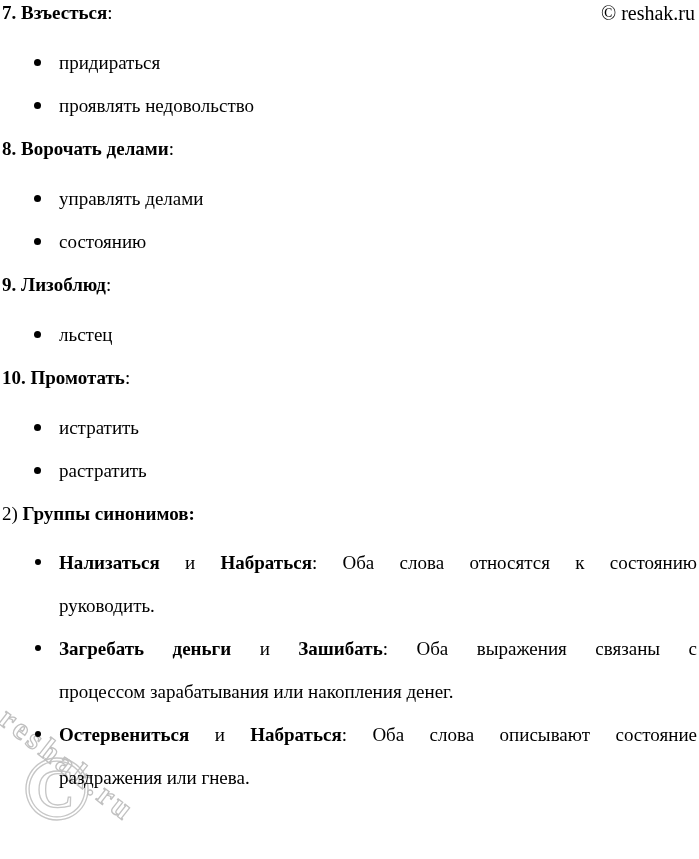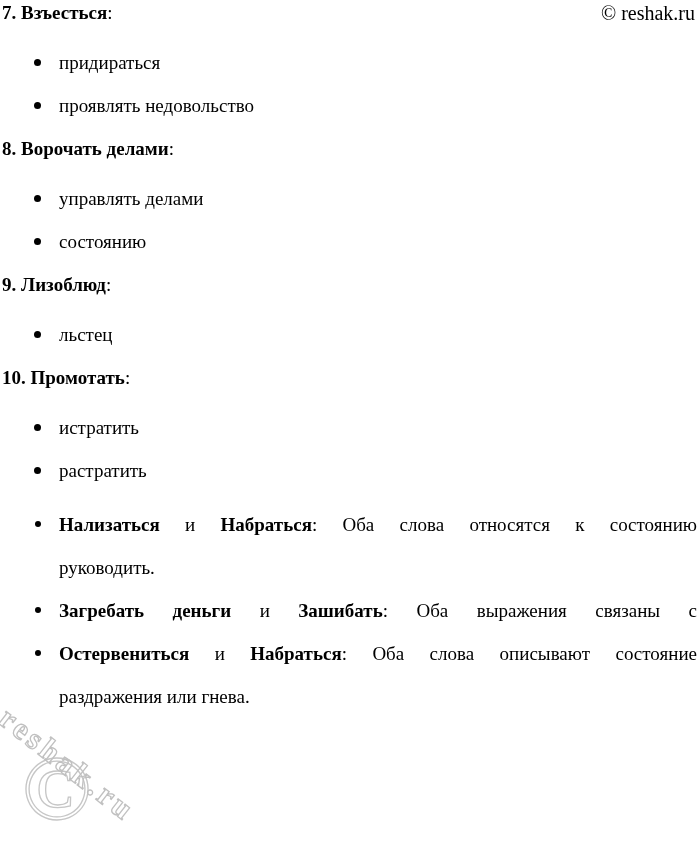--- a/index.html
+++ b/index.html
@@ -115,30 +115,32 @@
   </div>
 
   <div class="entry">
     <h3 class="entry-title"><span class="b">10. Промотать</span><span>:</span></h3>
     <ul class="syn-list">
       <li><span class="dot"></span><span>истратить</span></li>
       <li><span class="dot"></span><span>растратить</span></li>
     </ul>
   </div>
 
+  <h3 class="group-header"><span>2)</span> <span class="b">Группы синонимов:</span></h3>
 
   <ul class="group-list">
     <li>
       <span class="dot"></span>
       <div class="line just"><b>Нализаться</b> и <b>Набраться</b>: Оба слова относятся к состоянию</div>
       <div class="line last">руководить.</div>
     </li>
     <li>
       <span class="dot"></span>
       <div class="line just"><b>Загребать деньги</b> и <b>Зашибать</b>: Оба выражения связаны с</div>
+      <div class="line last">процессом зарабатывания или накопления денег.</div>
     </li>
     <li>
       <span class="dot"></span>
       <div class="line just"><b>Остервениться</b> и <b>Набраться</b>: Оба слова описывают состояние</div>
       <div class="line last">раздражения или гнева.</div>
     </li>
   </ul>
 
 </div>
 

